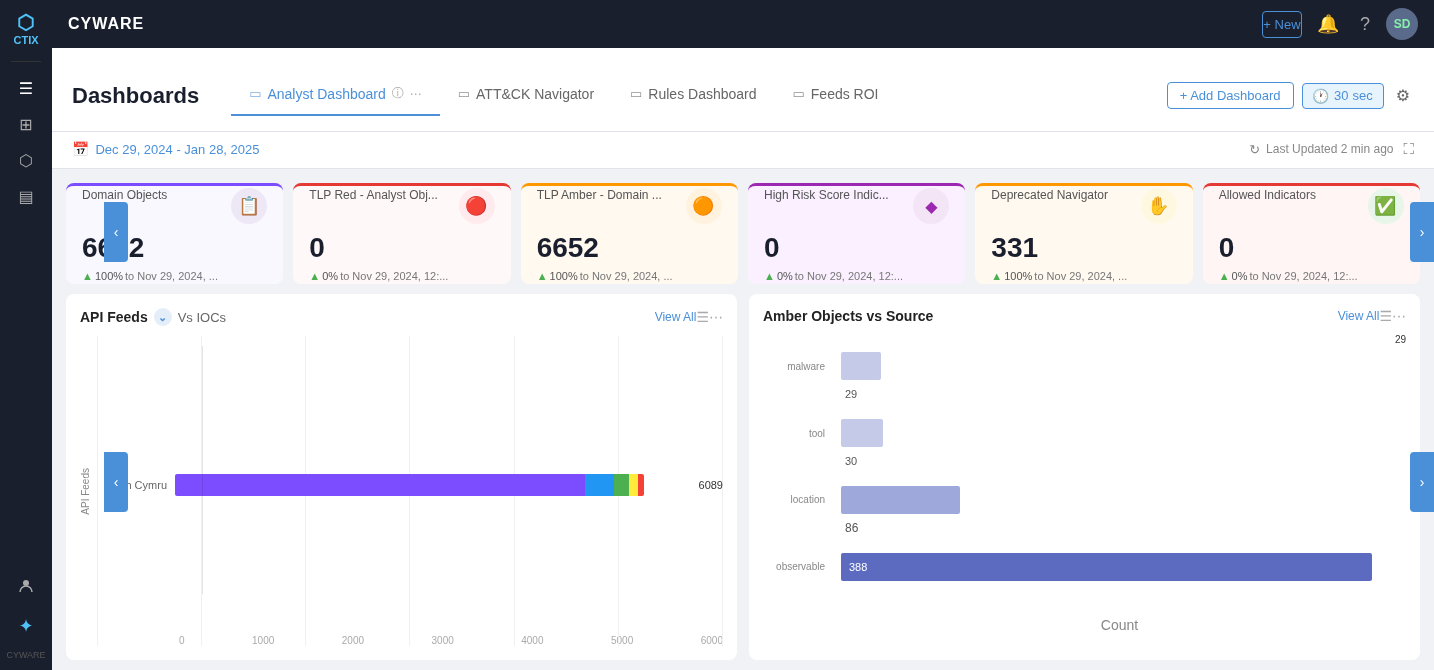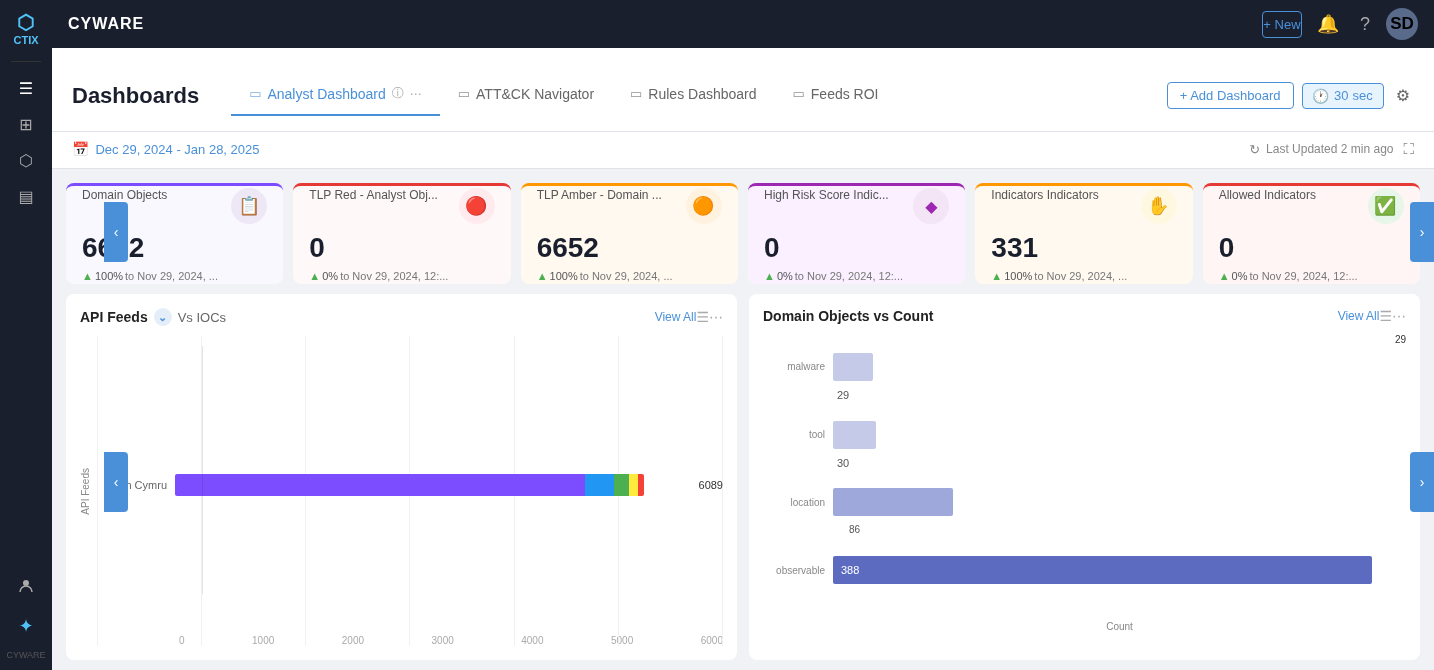--- a/index.html
+++ b/index.html
@@ -111,22 +111,22 @@
       padding: 4px;
     }
     .avatar {
       width: 32px;
       height: 32px;
       background: #5a6a8a;
       border-radius: 50%;
       display: flex;
       align-items: center;
       justify-content: center;
-      color: #000000;
-      font-size: 17px;
+      color: #86efac;
+      font-size: 12px;
       font-weight: bold;
       cursor: pointer;
     }
 
     
     .content {
       flex: 1;
       background: #f0f2f5;
       overflow: hidden;
       display: flex;
@@ -437,20 +437,21 @@
       font-size: 11px;
       color: #333;
       margin-left: 6px;
       flex-shrink: 0;
     }
     .hbar-row {
       display: flex;
       align-items: center;
       margin-bottom: 2px;
       height: 38px;
+      gap: 8px;
     }
     .hbar-y-label {
       font-size: 10px;
       color: #888;
       width: 70px;
       text-align: right;
       padding-right: 8px;
       flex-shrink: 0;
     }
     .hbar-track {
@@ -680,21 +681,21 @@
           <div class="card-value">0</div>
           <div class="card-trend">
             <span class="trend-up">▲</span>
             <span>0%</span>
             <span class="trend-text">to  Nov 29, 2024, 12:...</span>
           </div>
         </div>
 
         <div class="stat-card card-5">
           <div class="card-header">
-            <div class="card-title">Indicators Indicators</div>
+            <div class="card-title">Deprecated Navigator</div>
             <div class="card-icon icon-amber">✋</div>
           </div>
           <div class="card-value">331</div>
           <div class="card-trend">
             <span class="trend-up">▲</span>
             <span>100%</span>
             <span class="trend-text">to  Nov 29, 2024, ...</span>
           </div>
         </div>
 
@@ -771,21 +772,21 @@
               <span class="x-label">5000</span>
               <span class="x-label">6000</span>
             </div>
           </div>
         </div>
       </div>
 
       <div class="chart-panel">
         <div class="chart-header">
           <div class="chart-title">
-            <span>Domain Objects vs Count</span>
+            <span>Amber Objects vs Source</span>
           </div>
           <div class="chart-actions">
             <span class="view-all-link">View All</span>
             <span class="chart-icon-btn">☰</span>
             <span class="chart-icon-btn">⋯</span>
           </div>
         </div>
 
         <div style="flex:1;display:flex;overflow:hidden;">
           <div style="display:flex;flex-direction:column;justify-content:space-around;flex:1;overflow:hidden;position:relative;">
@@ -805,33 +806,33 @@
               <div class="hbar-track">
                 <div class="hbar-fill" style="width:7.5%;background:#c5cae9;"></div>
                 <span style="font-size:11px;color:#555;margin-left:4px;line-height:28px;">30</span>
               </div>
             </div>
 
             <div class="hbar-row">
               <div class="hbar-y-label">location</div>
               <div class="hbar-track">
                 <div class="hbar-fill" style="width:21%;background:#9fa8da;"></div>
-                <span style="font-size:10px;color:#555;margin-left:16px;line-height:28px;">86</span>
+                <span style="font-size:12px;color:#555;margin-left:4px;line-height:28px;">86</span>
               </div>
             </div>
 
             <div class="hbar-row">
               <div class="hbar-y-label">observable</div>
               <div class="hbar-track" style="position:relative;">
                 <div class="hbar-fill" style="width:94%;background:#5c6bc0;color:#fff;display:flex;align-items:center;padding-left:8px;">388</div>
               </div>
             </div>
 
 
-            <div style="display:flex;justify-content:center;font-size:10px;color:#888;padding-left:70px;margin-top:2px;">
+            <div style="display:flex;justify-content:center;font-size:14px;color:#888;padding-left:70px;margin-top:2px;">
               <span>Count</span>
             </div>
           </div>
         </div>
       </div>
 
       <div style="position:absolute;right:0;top:50%;transform:translateY(-50%);width:24px;height:60px;background:#4a90d9;border-radius:4px 0 0 4px;display:flex;align-items:center;justify-content:center;color:#fff;font-size:14px;cursor:pointer;z-index:10;">›</div>
       <div style="position:absolute;left:52px;top:50%;transform:translateY(-50%);width:24px;height:60px;background:#4a90d9;border-radius:0 4px 4px 0;display:flex;align-items:center;justify-content:center;color:#fff;font-size:14px;cursor:pointer;z-index:10;">‹</div>
     </div>
 

